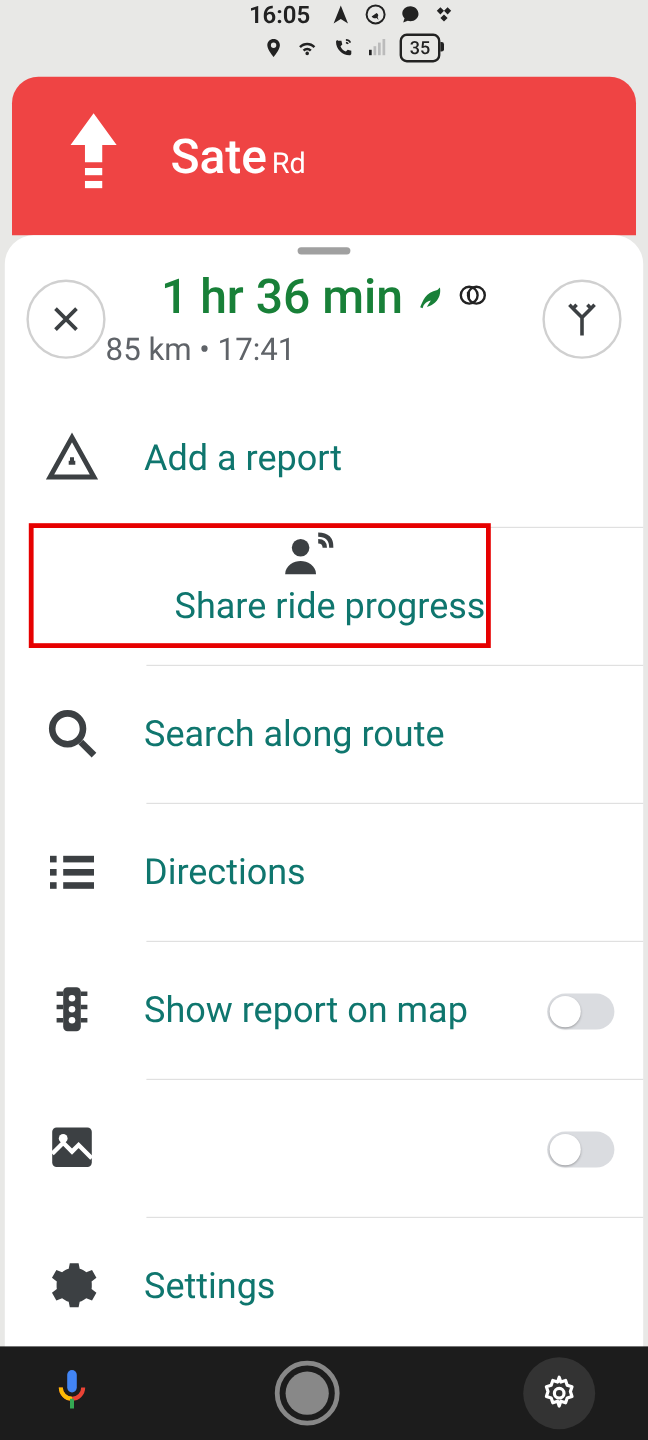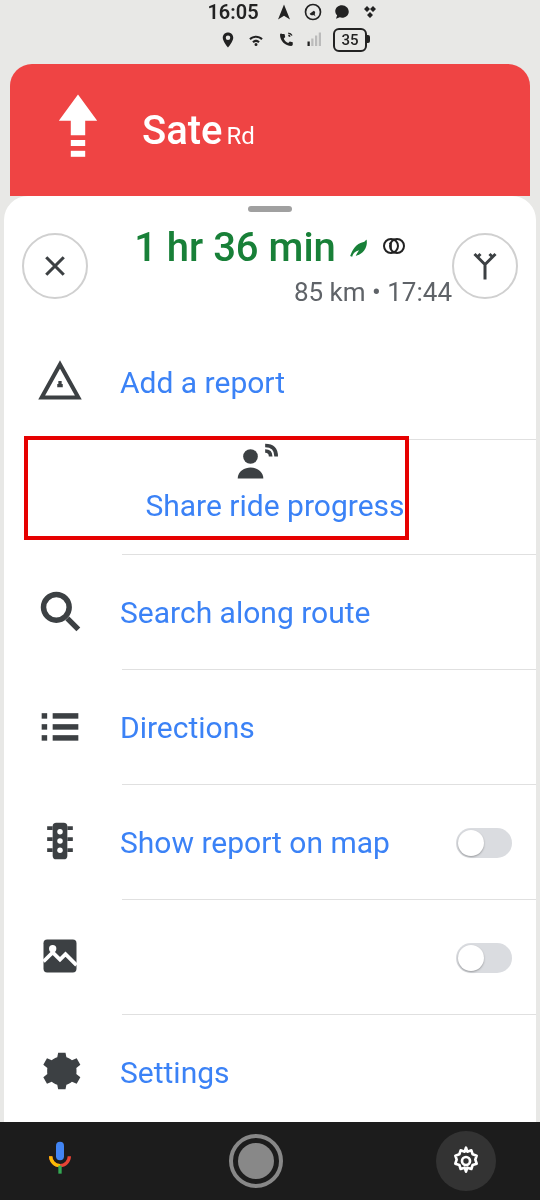--- a/index.html
+++ b/index.html
@@ -16,28 +16,28 @@
   .nav-banner { margin: 12px 10px 0 10px; background: #ef4444; border-radius: 22px 22px 0 0; padding: 28px 24px 28px 40px; display: flex; align-items: center; gap: 36px; color: #fff; }
   .nav-arrow { width: 56px; height: 72px; }
   .nav-road { font-size: 40px; font-weight: 500; }
   .nav-road-suffix { font-size: 24px; font-weight: 400; margin-left: 4px; }
 
   .sheet { background: #fff; margin: 0 4px; border-radius: 24px 24px 0 0; position: relative; padding-top: 10px; }
   .grabber { width: 44px; height: 6px; background: #a0a0a0; border-radius: 3px; margin: 0 auto 6px auto; }
   
   .trip-header { display: flex; align-items: center; padding: 6px 18px 18px 18px; position: relative; }
   .circ-btn { width: 66px; height: 66px; border-radius: 50%; border: 2px solid #d0d0d0; background: #fff; display: flex; align-items: center; justify-content: center; flex-shrink: 0; }
-  .trip-center { flex: 1; text-align: right; }
+  .trip-center { flex: 1; text-align: left; }
   .trip-time-row { display: flex; align-items: center; justify-content: center; gap: 10px; }
   .trip-time { font-size: 40px; font-weight: 500; color: #188038; }
   .trip-sub { font-size: 26px; color: #5f6368; margin-top: 6px; }
 
   .menu { padding: 0 0 0 0; }
   .menu-item { display: flex; align-items: center; height: 115px; padding-left: 34px; padding-right: 24px; position: relative; }
-  .menu-item .menu-label { font-size: 30px; color: #3b82f6; }
+  .menu-item .menu-label { font-size: 30px; color: #0f766e; }
   .menu-icon-wrap { width: 82px; display: flex; justify-content: flex-start; }
   .menu-icon { width: 44px; height: 44px; color: #3c4043; }
   .menu-divider { position: absolute; bottom: 0; left: 118px; right: 0; height: 1px; background: #e0e0e0; }
   .highlight-box { position: absolute; left: 20px; top: -4px; width: 385px; height: 104px; border: 4px solid #e60000; pointer-events:none; }
 
   .switch { width: 56px; height: 30px; background: #dadce0; border-radius: 20px; position: relative; margin-left:auto; flex-shrink:0; }
   .switch::after { content:""; position:absolute; left:2px; top:2px; width:26px; height:26px; background:#fff; border-radius:50%; box-shadow:0 1px 2px rgba(0,0,0,0.3); }
 
   .nav-bar { position: absolute; bottom: 0; left: 0; right: 0; height: 78px; background: #1c1c1c; display: flex; align-items: center; justify-content: space-between; padding: 0 44px; }
   .nav-center { width: 54px; height: 54px; border: 4px solid #888; border-radius: 50%; display:flex; align-items:center; justify-content:center;}
@@ -133,21 +133,21 @@
         </span>
         <span>
           <svg width="24" height="24" viewBox="0 0 24 24" fill="none" stroke="#222" stroke-width="2">
               <circle cx="9" cy="12" r="7"></circle>
               <circle cx="15" cy="12" r="7"></circle>
               <text x="9" y="16" font-size="10" fill="#222" text-anchor="middle" stroke="none">1</text>
             </svg>
         </span>
       </div>
       <div class="trip-sub">
-        <span>85 km</span>  •  <span>17:44</span>
+        <span>85 km</span>  •  <span>17:41</span>
       </div>
     </div>
     <div class="circ-btn">
       <svg width="36" height="36" viewBox="0 0 24 24" fill="none" stroke="#3c4043" stroke-width="2">
           <path d="M12 21V11M12 11L7 6M12 11l5-5M5 4l2 2 2-2M15 4l2 2 2-2"></path>
         </svg>
     </div>
   </div>
 
   <div class="menu">

